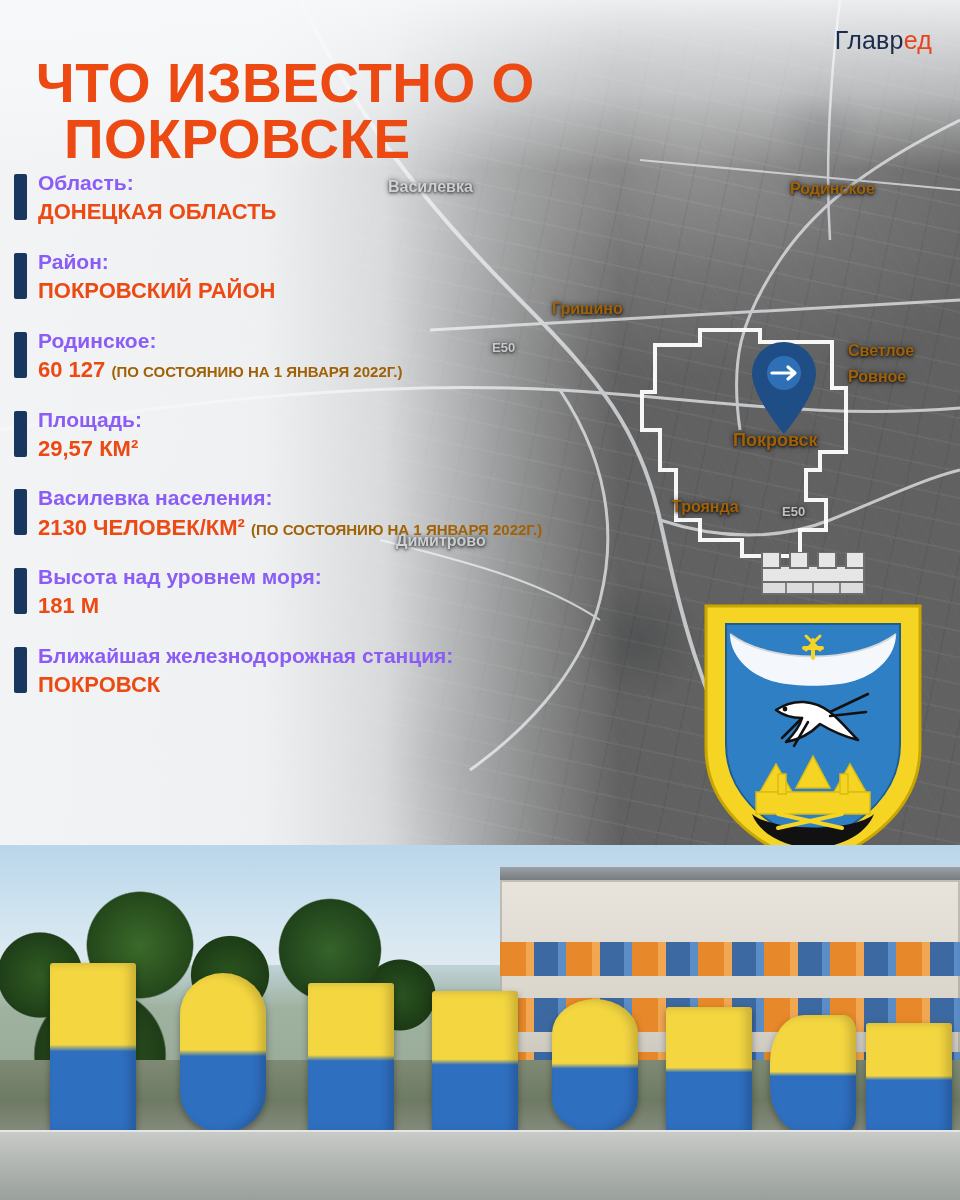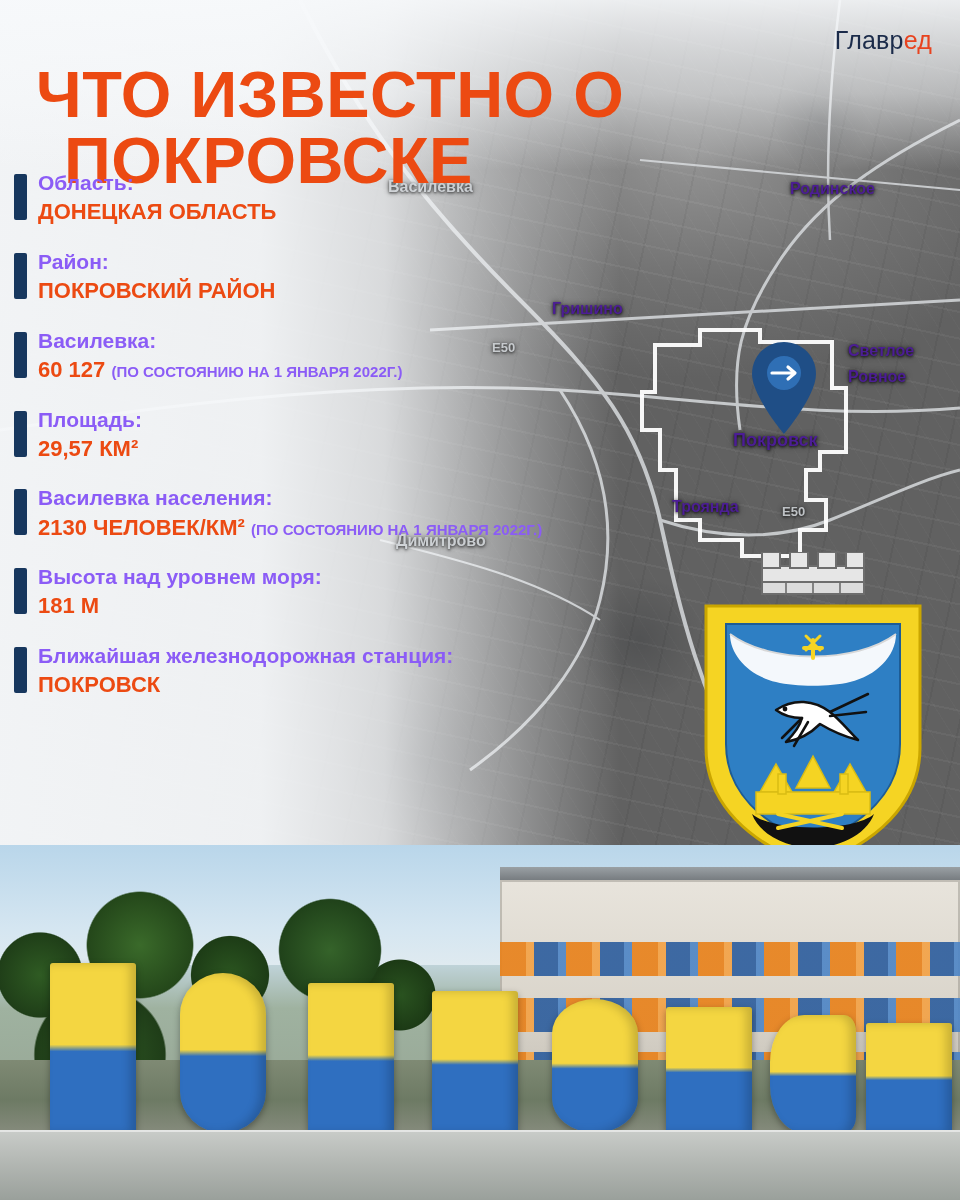--- a/index.html
+++ b/index.html
@@ -78,21 +78,21 @@
     font-weight: normal;
     letter-spacing: .2px;
     color: #1b2b4a;
   }
   .logo .accent { color: #e8431f; }
 
   .title {
     position: absolute;
     left: 36px; top: 18px;
     width: 600px;
-    font-size: 65px;
+    font-size: 55px;
     line-height: 1.02;
     font-weight: bold;
     color: #ec4a12;
     letter-spacing: .5px;
     text-transform: uppercase;
   }
   .title .l2 { display:block; margin-left: 28px; }
 
   
   .facts {
@@ -123,28 +123,28 @@
     font-size: 22px;
     font-weight: bold;
     color: #ec4a12;
     text-transform: uppercase;
     line-height: 1.3;
     margin-top: 2px;
   }
   .fact .note {
     font-size: 15px;
     font-weight: bold;
-    color: #8b5cf6;
+    color: #a16207;
     text-transform: uppercase;
   }
 
   
   .map-label {
     position: absolute;
-    color: #4c1d95;
+    color: #a16207;
     font-size: 16px;
     font-weight: bold;
     text-shadow: 0 1px 3px rgba(0,0,0,.85), 0 0 6px rgba(0,0,0,.6);
     white-space: nowrap;
   }
   .map-label.dim { color: #cfd3d7; opacity:.85; }
   .map-label.city { font-size: 18px; }
 
   .pin {
     position: absolute;
@@ -291,21 +291,21 @@
     </div>
 
     <div class="fact">
       <span class="bar"></span>
       <div class="label">Район:</div>
       <div class="value">Покровский район</div>
     </div>
 
     <div class="fact">
       <span class="bar"></span>
-      <div class="label">Василевка:</div>
+      <div class="label">Родинское:</div>
       <div class="value">
         <span>60 127</span>
         <span class="note">(по состоянию на 1 января 2022г.)</span>
       </div>
     </div>
 
     <div class="fact">
       <span class="bar"></span>
       <div class="label">Площадь:</div>
       <div class="value">29,57 км²</div>

